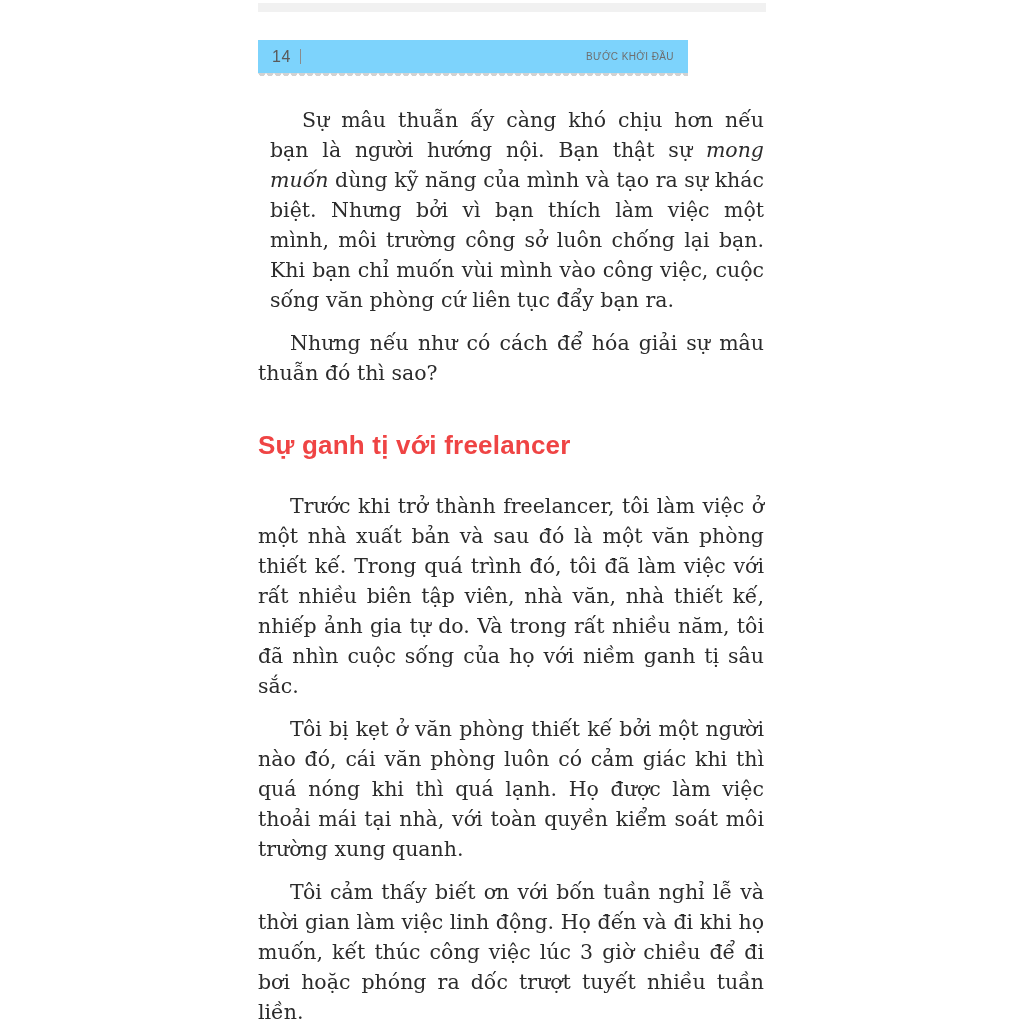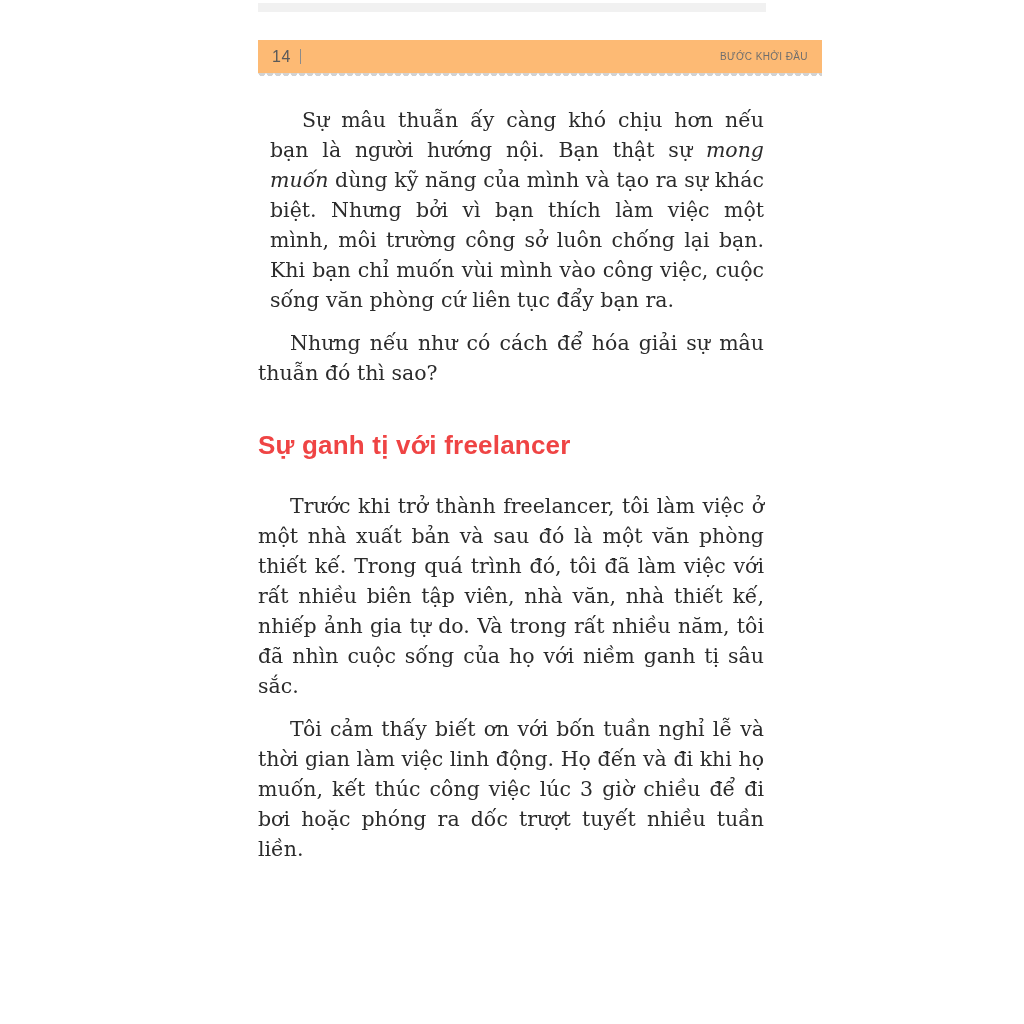--- a/index.html
+++ b/index.html
@@ -26,23 +26,23 @@
     left: 0;
     top: 3px;
     width: 508px;
     height: 9px;
     background: #f1f1f1;
   }
   .runhead {
     position: absolute;
     left: 0;
     top: 40px;
-    width: 564px;
+    width: 430px;
     height: 33px;
-    background: #fdba74;
+    background: #7dd3fc;
     display: flex;
     align-items: center;
     box-sizing: border-box;
     padding: 0 14px;
     font-family: "Liberation Sans", sans-serif;
   }
   .runhead::after {
     
     content: "";
     position: absolute;
@@ -122,19 +122,20 @@
 
     <main class="bodytext">
       <p class="para"><span>Sự mâu thuẫn ấy càng khó chịu hơn nếu bạn là người hướng nội. Bạn thật sự </span><em>mong muốn</em><span> dùng kỹ năng của mình và tạo ra sự khác biệt. Nhưng bởi vì bạn thích làm việc một mình, môi trường công sở luôn chống lại bạn. Khi bạn chỉ muốn vùi mình vào công việc, cuộc sống văn phòng cứ liên tục đẩy bạn ra.</span></p>
 
       <p class="para">Nhưng nếu như có cách để hóa giải sự mâu thuẫn đó thì sao?</p>
 
       <h2 class="section-heading">Sự ganh tị với freelancer</h2>
 
       <p class="para">Trước khi trở thành freelancer, tôi làm việc ở một nhà xuất bản và sau đó là một văn phòng thiết kế. Trong quá trình đó, tôi đã làm việc với rất nhiều biên tập viên, nhà văn, nhà thiết kế, nhiếp ảnh gia tự do. Và trong rất nhiều năm, tôi đã nhìn cuộc sống của họ với niềm ganh tị sâu sắc.</p>
 
+      <p class="para">Tôi bị kẹt ở văn phòng thiết kế bởi một người nào đó, cái văn phòng luôn có cảm giác khi thì quá nóng khi thì quá lạnh. Họ được làm việc thoải mái tại nhà, với toàn quyền kiểm soát môi trường xung quanh.</p>
 
 
       <p class="para">Tôi cảm thấy biết ơn với bốn tuần nghỉ lễ và thời gian làm việc linh động. Họ đến và đi khi họ muốn, kết thúc công việc lúc 3 giờ chiều để đi bơi hoặc phóng ra dốc trượt tuyết nhiều tuần liền.</p>
     </main>
 
   </div>
 </div>
 
 </body></html>

